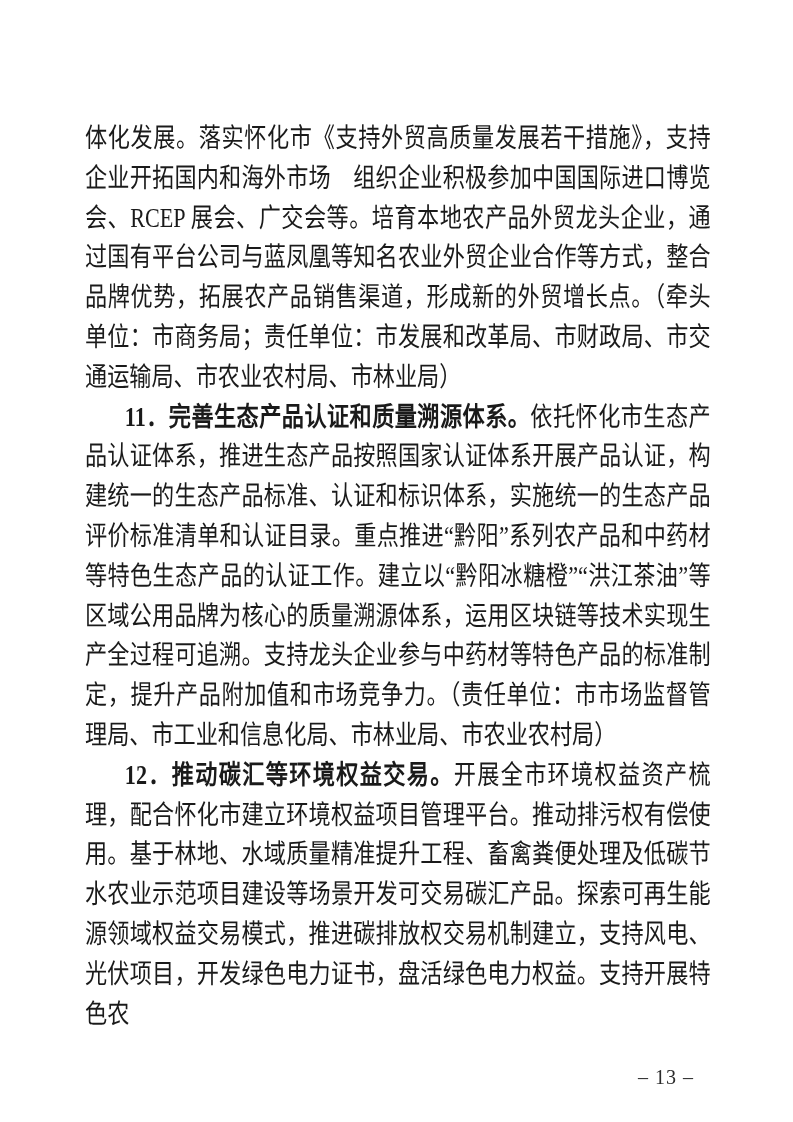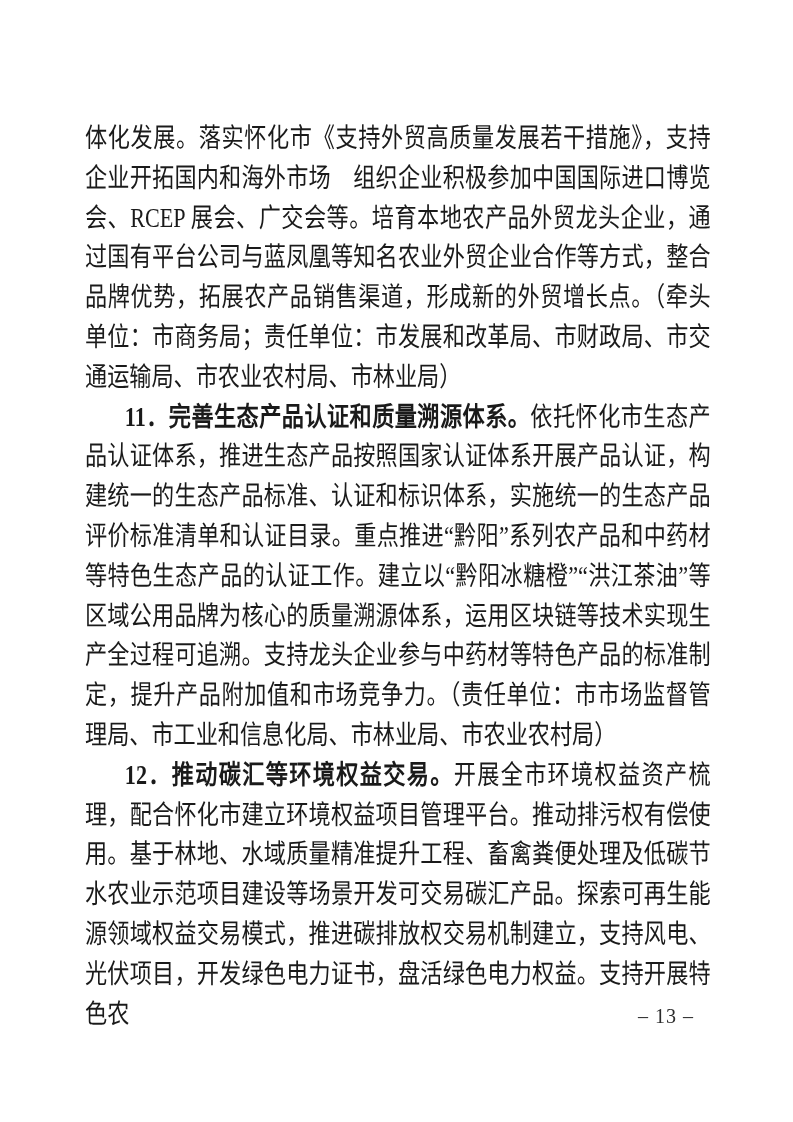--- a/index.html
+++ b/index.html
@@ -36,21 +36,21 @@
     padding: 0;
   }
   .para.indent {
     text-indent: 1.8em;
   }
   .run-bold {
     font-weight: bold;
   }
   .page-number {
     position: absolute;
-    top: 1004px;
+    top: 1065px;
     left: 638px;
     font-family: "Liberation Serif", serif;
     font-size: 20px;
     line-height: 24px;
     color: #2b2b2b;
     letter-spacing: 1px;
     white-space: pre;
   }
 </style>
 </head>

